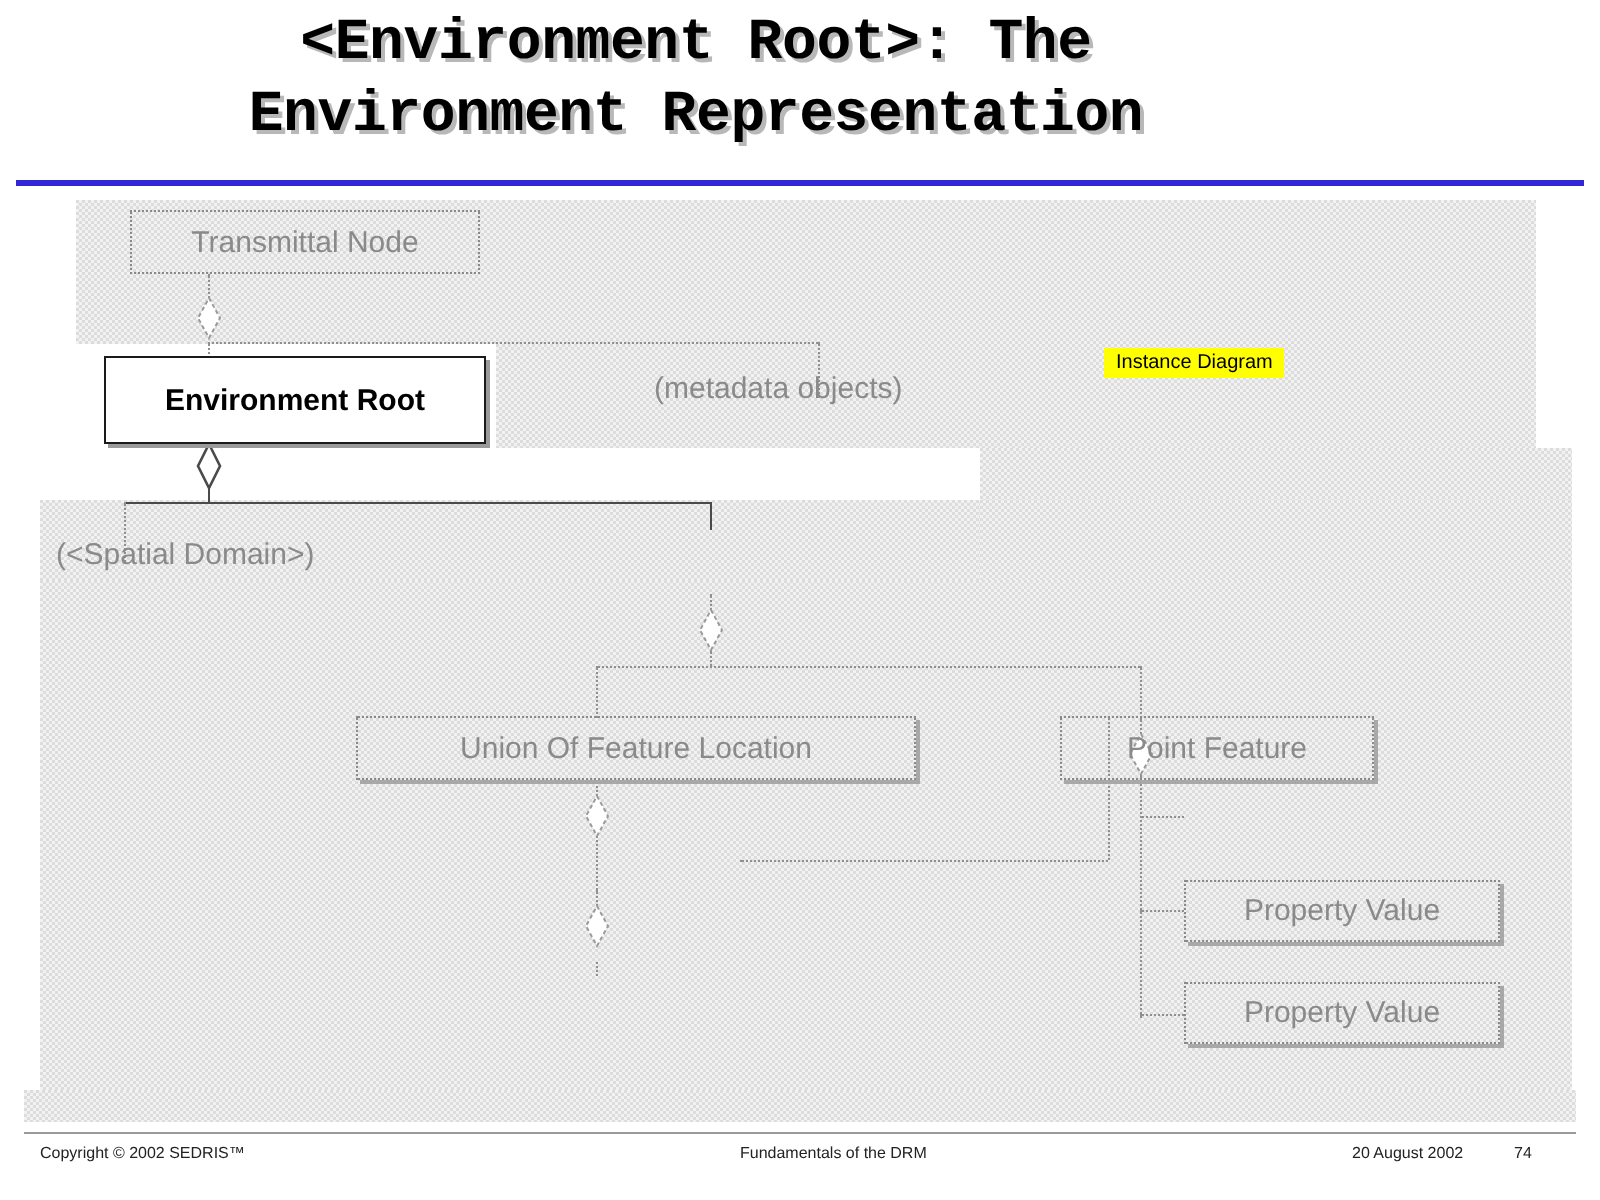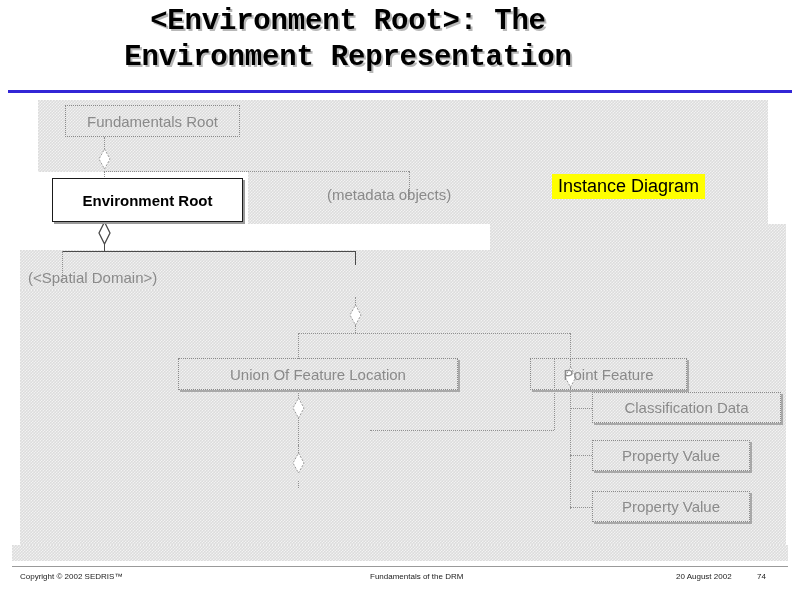--- a/index.html
+++ b/index.html
@@ -73,21 +73,21 @@
   
   .plainlabel{
     position:absolute;
     font-size:15px;
     color:#8a8a8a;
     white-space:nowrap;
     z-index:6;
   }
   #label-instance-diagram{
     position:absolute;
-    font-size:18px;
+    font-size:10px;
     color:#000000;
     background:#ffff00;
     padding:2px 6px;
     white-space:nowrap;
     z-index:7;
   }
 
   
   .line{position:absolute;z-index:4;}
   .line.v-solid{width:0;border-left:1.5px solid #4a4a4a;}
@@ -194,41 +194,38 @@
         <polygon points="6.5,1 12,11 6.5,21 1,11" fill="#ffffff" stroke="#9a9a9a" stroke-width="1" stroke-dasharray="2,1.5"></polygon>
       </svg>
   </div>
   <div class="diamond" style="left:564px;top:271px;">
     <svg width="13" height="22" viewBox="0 0 13 22">
         <polygon points="6.5,1 12,11 6.5,21 1,11" fill="#ffffff" stroke="#9a9a9a" stroke-width="1" stroke-dasharray="2,1.5"></polygon>
       </svg>
   </div>
 
   <div class="node dimmed" style="left:65px;top:10px;width:175px;height:32px;">
-    <span>Fundamentals Root</span>
+    <span>Transmittal Node</span>
   </div>
 
   <div class="node active" style="left:52px;top:83px;width:191px;height:44px;">
     <span>Environment Root</span>
   </div>
 
 
   <div class="node dimmed shadowed" style="left:178px;top:263px;width:280px;height:32px;">
     <span>Union Of Feature Location</span>
   </div>
 
   <div class="node dimmed shadowed" style="left:530px;top:263px;width:157px;height:32px;">
     <span>Point Feature</span>
   </div>
 
 
 
-  <div class="node dimmed shadowed" style="left:592px;top:297px;width:189px;height:31px;">
-    <span>Classification Data</span>
-  </div>
 
   <div class="node dimmed shadowed" style="left:592px;top:345px;width:158px;height:31px;">
     <span>Property Value</span>
   </div>
 
   <div class="node dimmed shadowed" style="left:592px;top:396px;width:158px;height:31px;">
     <span>Property Value</span>
   </div>
 
   <div class="plainlabel" style="left:327px;top:91px;">(metadata objects)</div>

